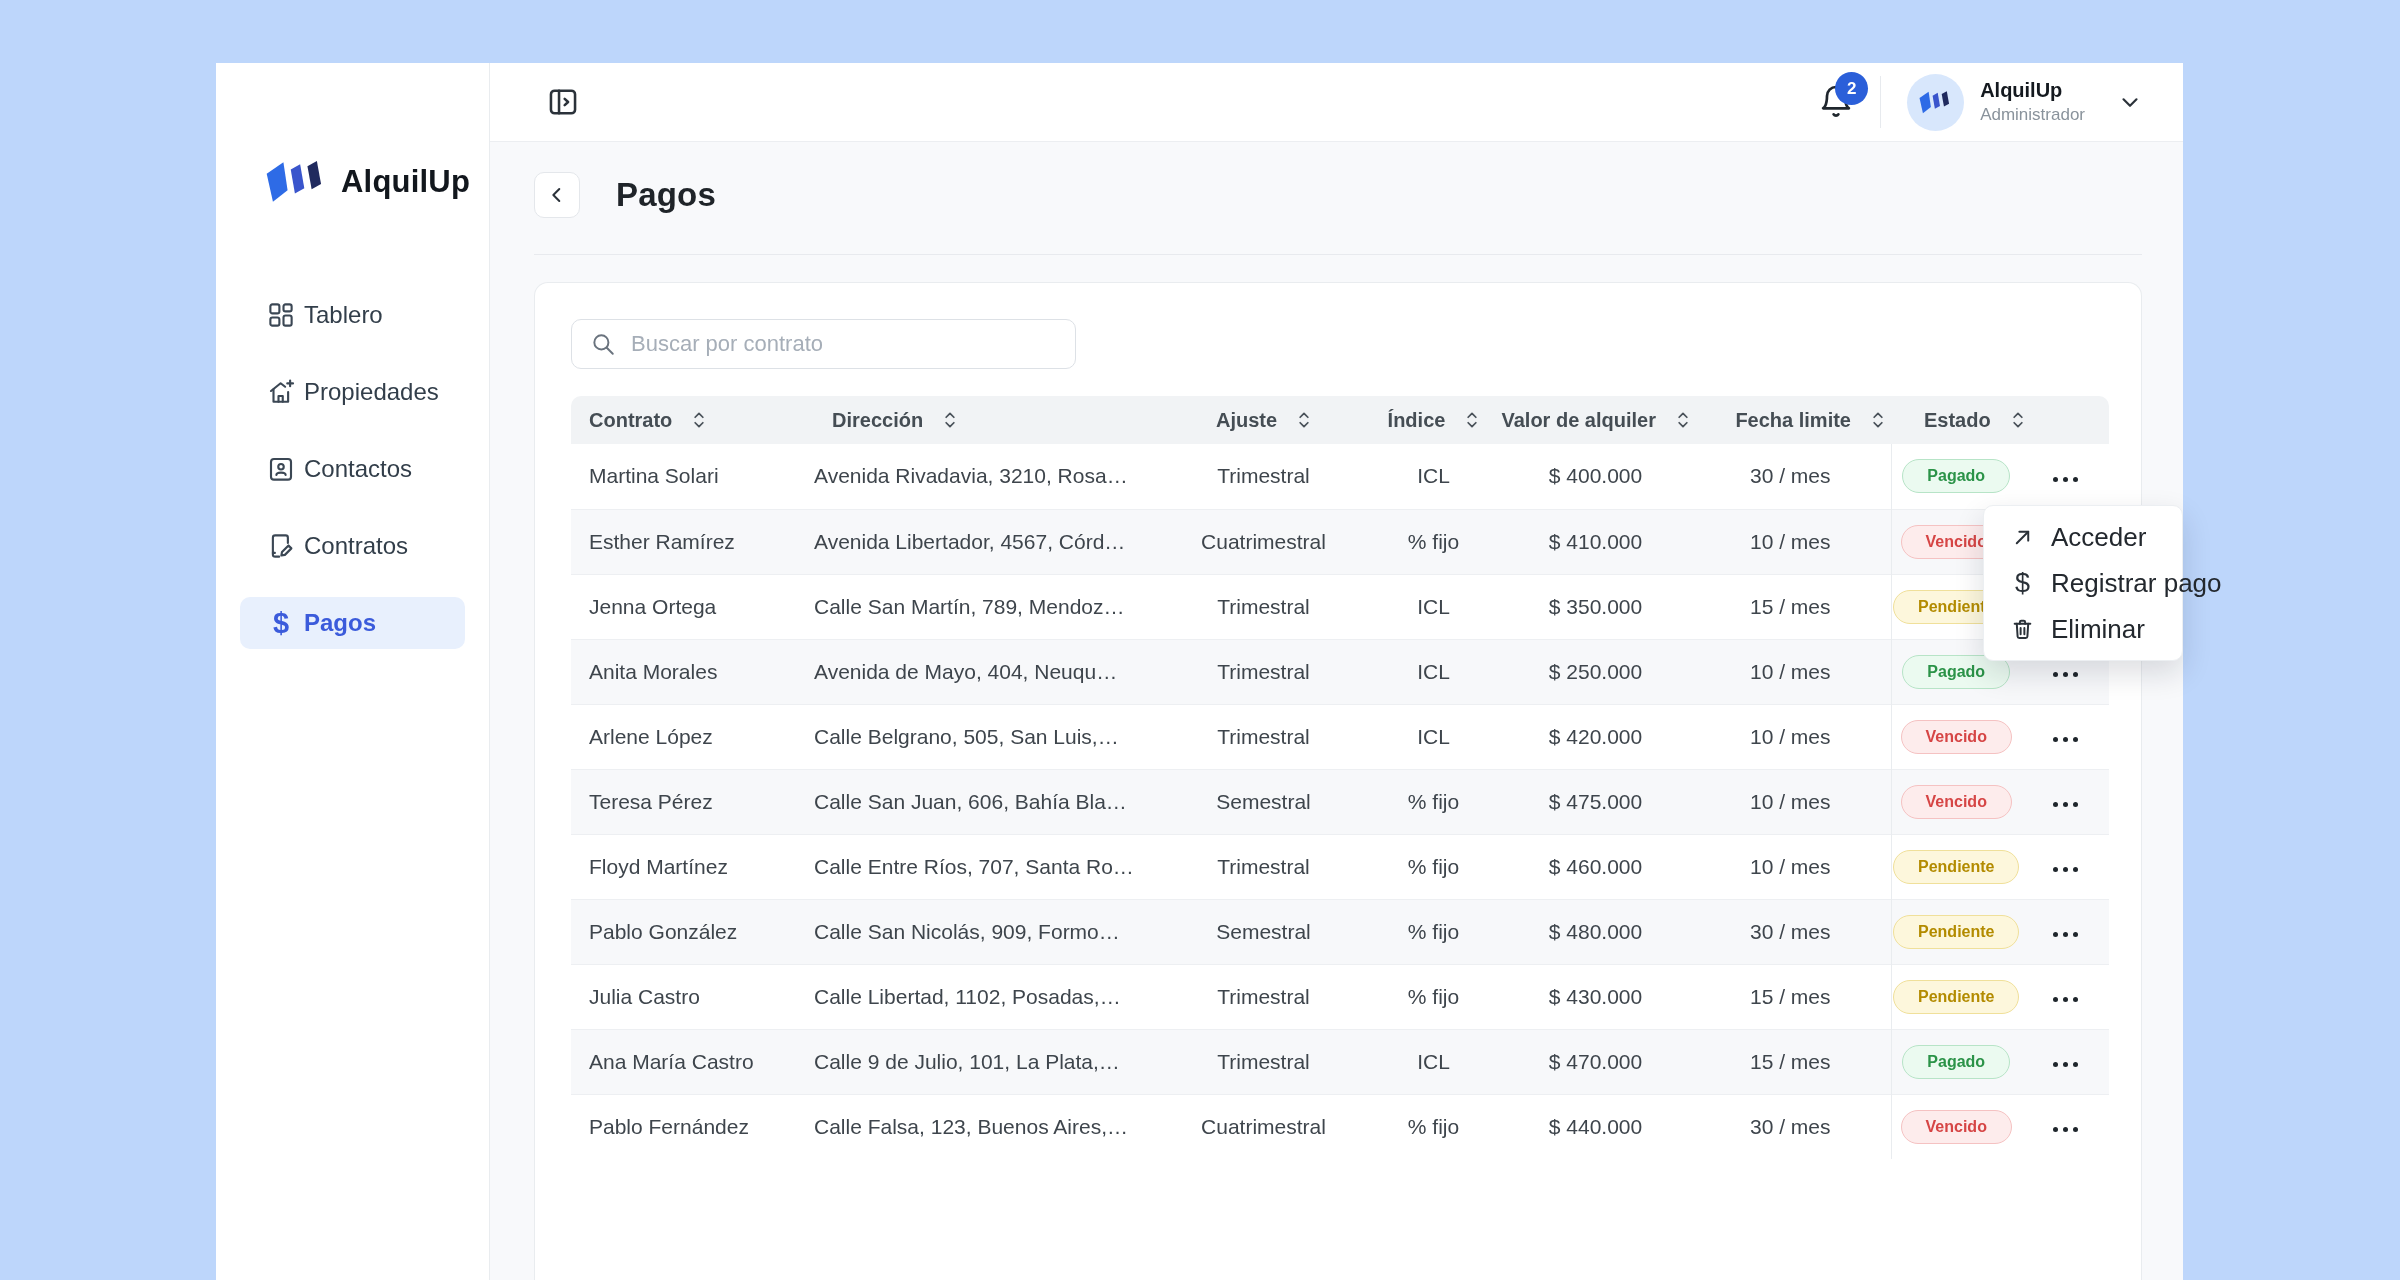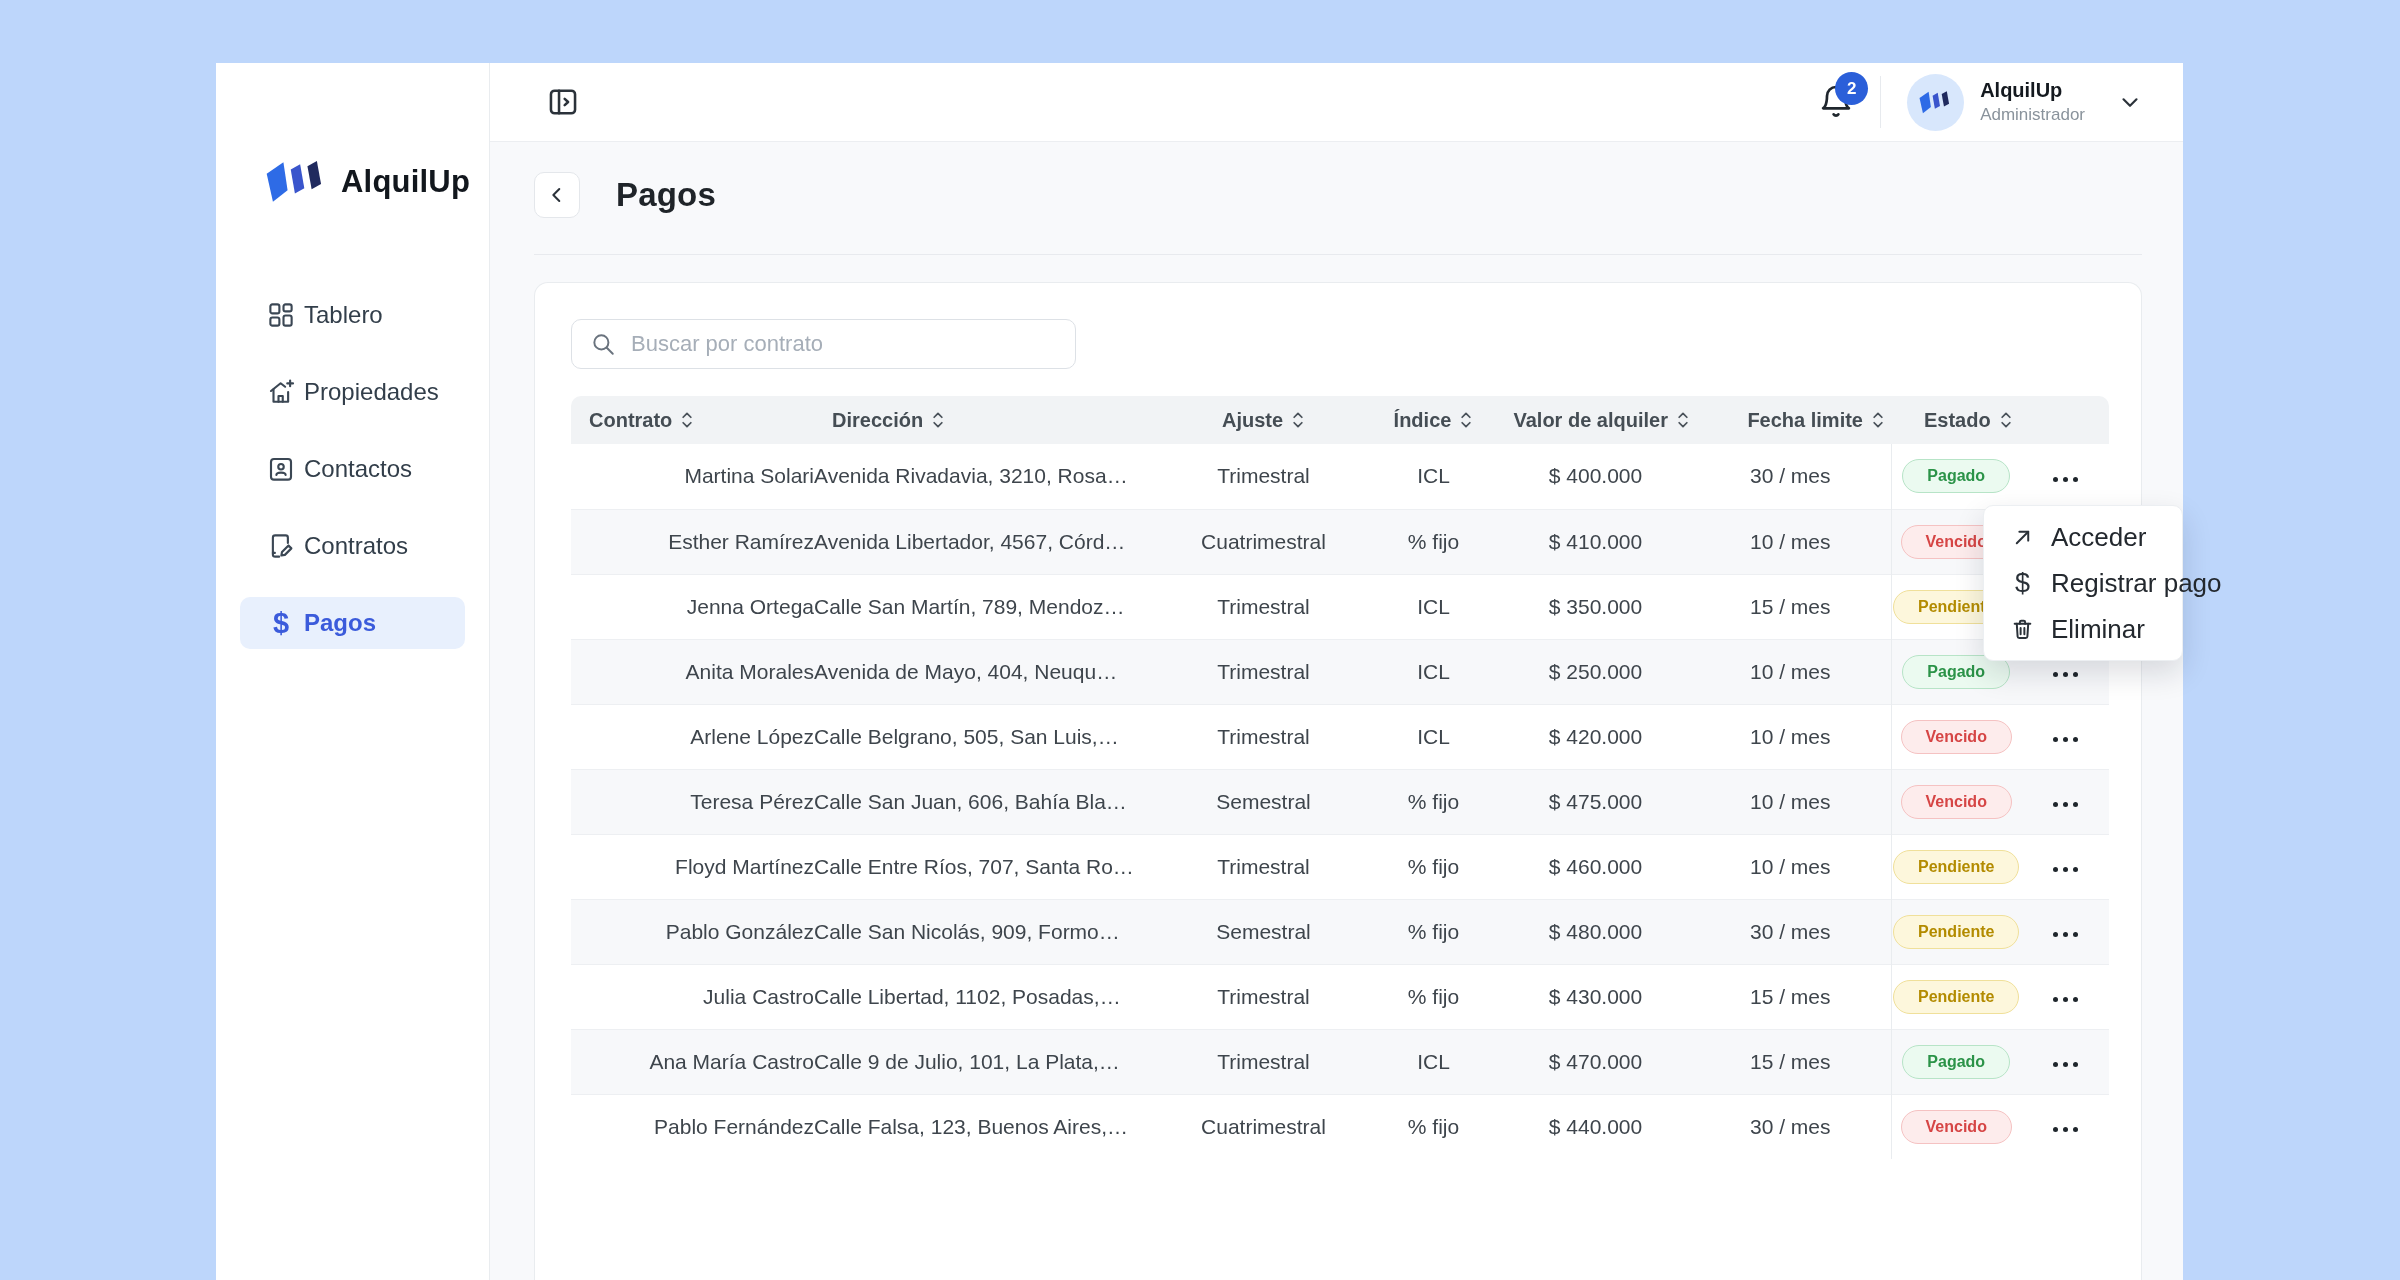--- a/index.html
+++ b/index.html
@@ -52,31 +52,31 @@
   .searchbox svg{width:26px;height:26px;stroke:#6a737e;fill:none;stroke-width:1.8;stroke-linecap:round;}
   .searchbox input{border:none;outline:none;flex:1;font-size:22px;color:#343b42;font-family:inherit;background:transparent;}
   .searchbox input::placeholder{color:#a6aeb8;}
   
   .tbl{margin-top:27px;border-collapse:collapse;table-layout:fixed;width:1538px;}
   .tbl col.c1{width:243px}.tbl col.c2{width:347px}.tbl col.c3{width:205px}.tbl col.c4{width:135px}
   .tbl col.c5{width:195px}.tbl col.c6{width:195px}.tbl col.c7{width:130px}.tbl col.c8{width:88px}
   thead th{background:#f1f3f5;height:48px;font-size:20px;font-weight:600;color:#454d54;padding:0;cursor:pointer;}
   thead th:first-child{border-radius:10px 0 0 0;}
   thead th:last-child{border-radius:0 10px 0 0;}
-  .th-inner{display:flex;align-items:center;gap:8px;}
+  .th-inner{display:flex;align-items:center;gap:20px;}
   .th-left .th-inner{justify-content:flex-start;padding-left:18px;}
   .th-center .th-inner{justify-content:center;}
   .th-right .th-inner{justify-content:flex-end;padding-right:6px;}
   .th-estado .th-inner{justify-content:flex-start;padding-left:33px;}
   .sort{width:14px;height:22px;stroke:#4a525a;fill:none;stroke-width:1.6;stroke-linecap:round;stroke-linejoin:round;flex:0 0 14px;}
   tbody tr{height:65px;background:#fff;}
   tbody tr:nth-child(even){background:#f7f8fa;}
   tbody tr + tr{border-top:1px solid #edeff2;}
   tbody td{font-size:21px;color:#3e454c;padding:0;}
-  td.c-contrato{padding-left:18px;text-align:right;}
+  td.c-contrato{padding-left:18px;text-align:left;}
   td.c-direccion{text-align:left;}
   td.c-ajuste,td.c-indice{text-align:center;}
   td.c-valor,td.c-fecha{text-align:center;padding-right:6px;}
   td.c-estado{text-align:center;border-left:1px solid #e9ecef;}
   td.c-actions{text-align:center;}
   .badge{display:inline-block;min-width:52px;padding:8px 24px;border-radius:999px;border:1px solid transparent;font-size:16px;font-weight:600;line-height:1;}
   .dots{border:none;background:transparent;cursor:pointer;display:inline-flex;gap:5px;align-items:center;padding:8px;}
   .dots i{width:5px;height:5px;border-radius:50%;background:#1f262c;display:block;}
   
   .menu{position:absolute;left:1983px;top:505px;width:198px;background:#fff;border:1px solid #eceff2;border-radius:10px;box-shadow:0 12px 30px rgba(16,24,40,.14);padding:8px 0;z-index:50;}

